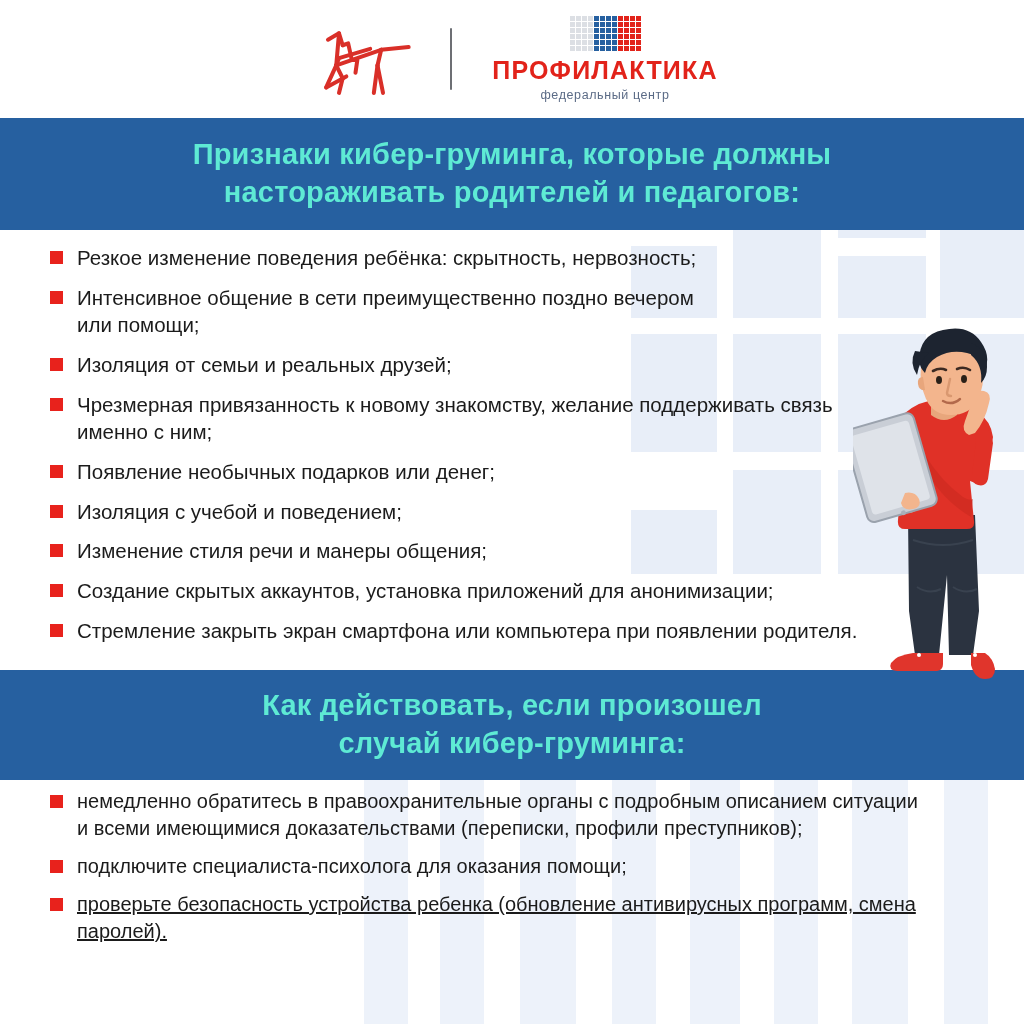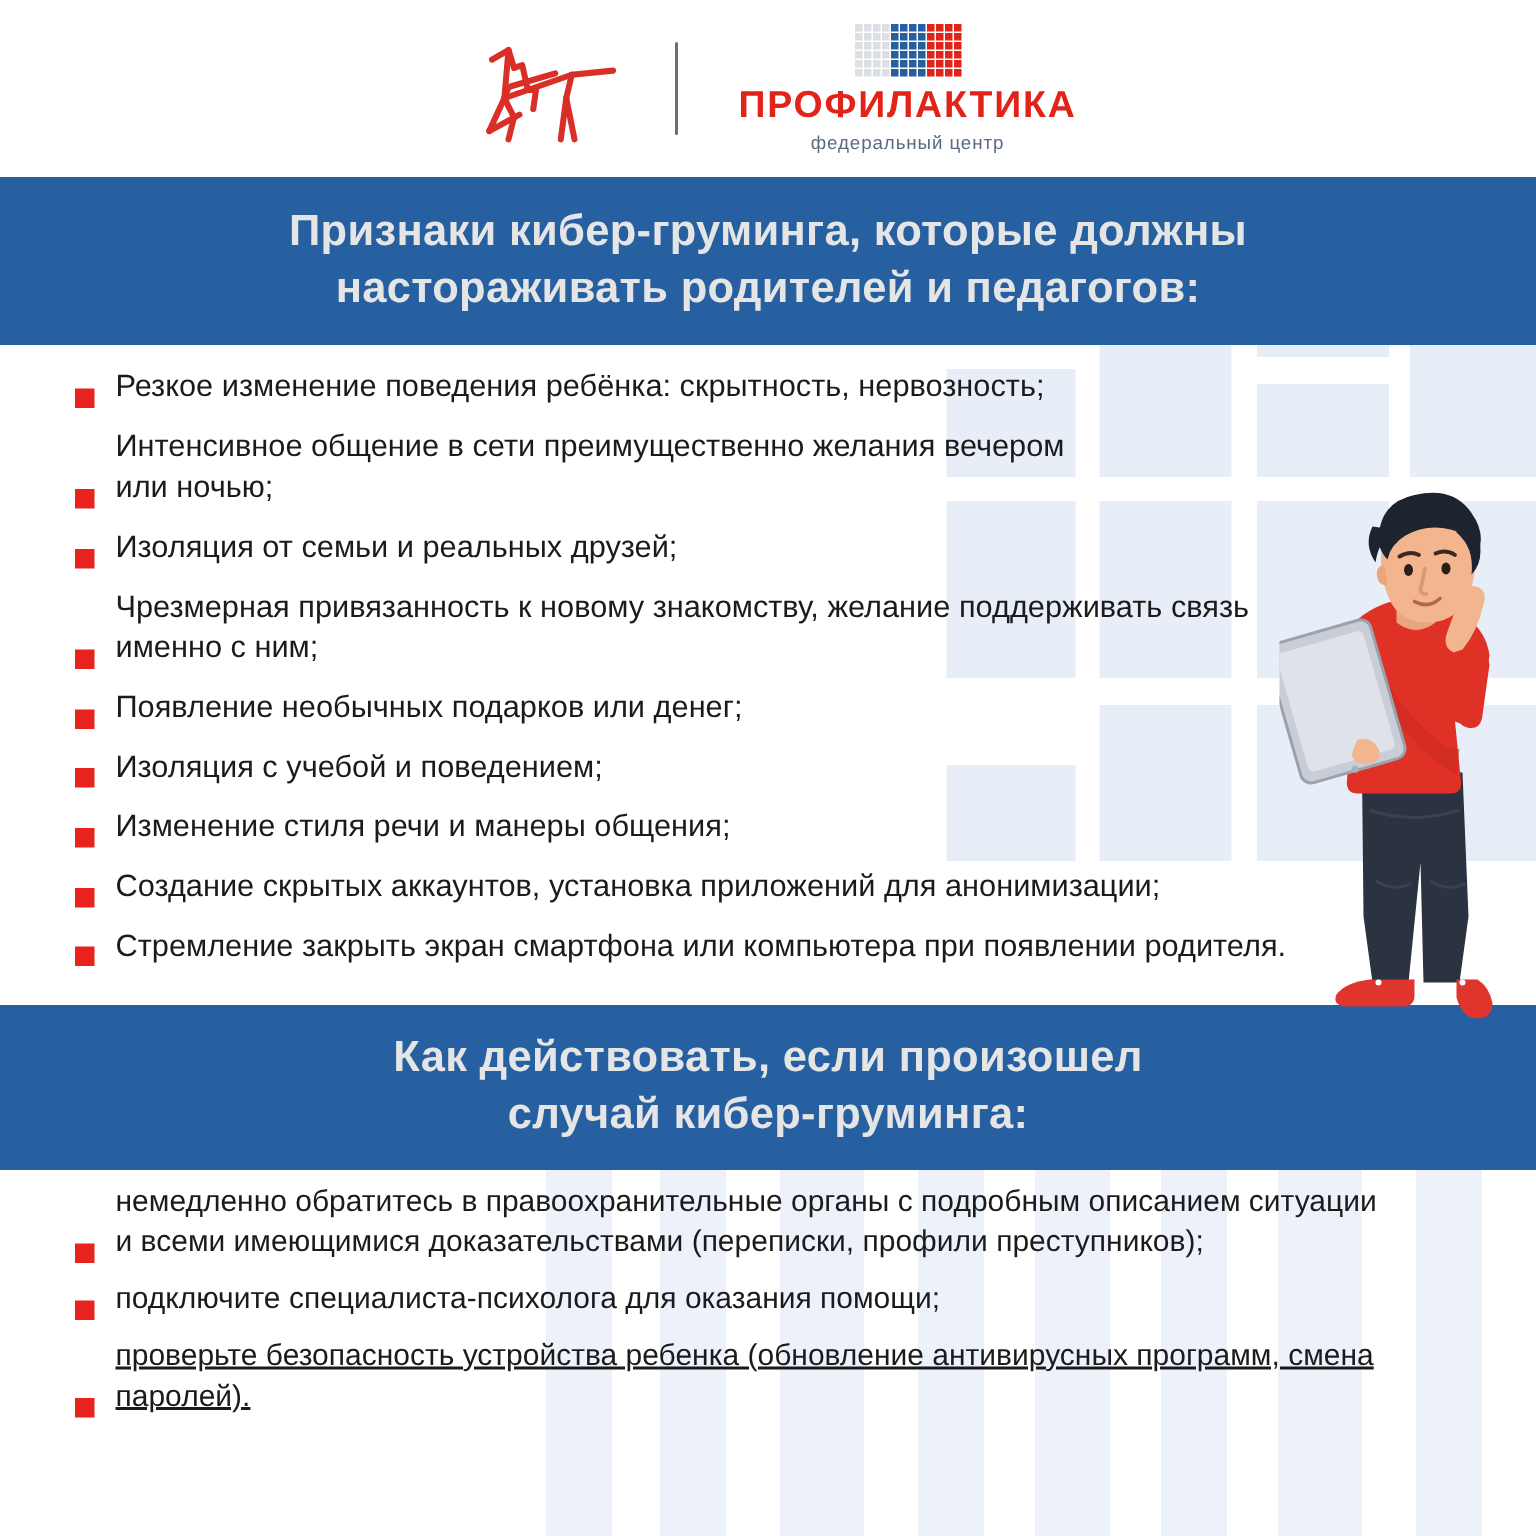--- a/index.html
+++ b/index.html
@@ -43,33 +43,33 @@
     text-align:center;
   }
 
   
   .band{
     position:absolute;left:0;width:1024px;background:#2660a0;
     display:flex;flex-direction:column;align-items:center;justify-content:center;
     z-index:4;
   }
   .band-line{
-    color:#e5e5e5;font-weight:bold;font-size:29px;line-height:1.3;
+    color:#5eead4;font-weight:bold;font-size:29px;line-height:1.3;
     text-align:center;letter-spacing:.2px;white-space:nowrap;
   }
   #band-signs{top:118px;height:112px;}
   #band-actions{top:670px;height:110px;}
 
   
   .list{position:absolute;z-index:3;}
   #list-signs{left:50px;top:244px;width:860px;}
   #list-actions{left:50px;top:788px;width:890px;}
 
   .li{
-    display:flex;align-items:flex-end;margin-bottom:12px;
+    display:flex;align-items:flex-start;margin-bottom:12px;
   }
   .bullet{
     width:13px;height:13px;background:#e8221c;flex:0 0 13px;
     margin-top:7px;margin-right:14px;
   }
   .li-text{
     color:#1b1b1b;font-size:20.5px;line-height:1.35;
     font-family:"Liberation Sans",sans-serif;
     max-width:830px;
   }
@@ -222,21 +222,21 @@
     <div class="band-line">настораживать родителей и педагогов:</div>
   </div>
 
   <div class="list" id="list-signs">
     <div class="li">
       <span class="bullet"></span>
       <span class="li-text">Резкое изменение поведения ребёнка: скрытность, нервозность;</span>
     </div>
     <div class="li">
       <span class="bullet"></span>
-      <span class="li-text" style="max-width:640px;">Интенсивное общение в сети преимущественно желания вечером или ночью;</span>
+      <span class="li-text" style="max-width:640px;">Интенсивное общение в сети преимущественно поздно вечером или помощи;</span>
     </div>
     <div class="li">
       <span class="bullet"></span>
       <span class="li-text">Изоляция от семьи и реальных друзей;</span>
     </div>
     <div class="li">
       <span class="bullet"></span>
       <span class="li-text" style="max-width:830px;">Чрезмерная привязанность к новому знакомству, желание поддерживать связь именно с ним;</span>
     </div>
     <div class="li">

